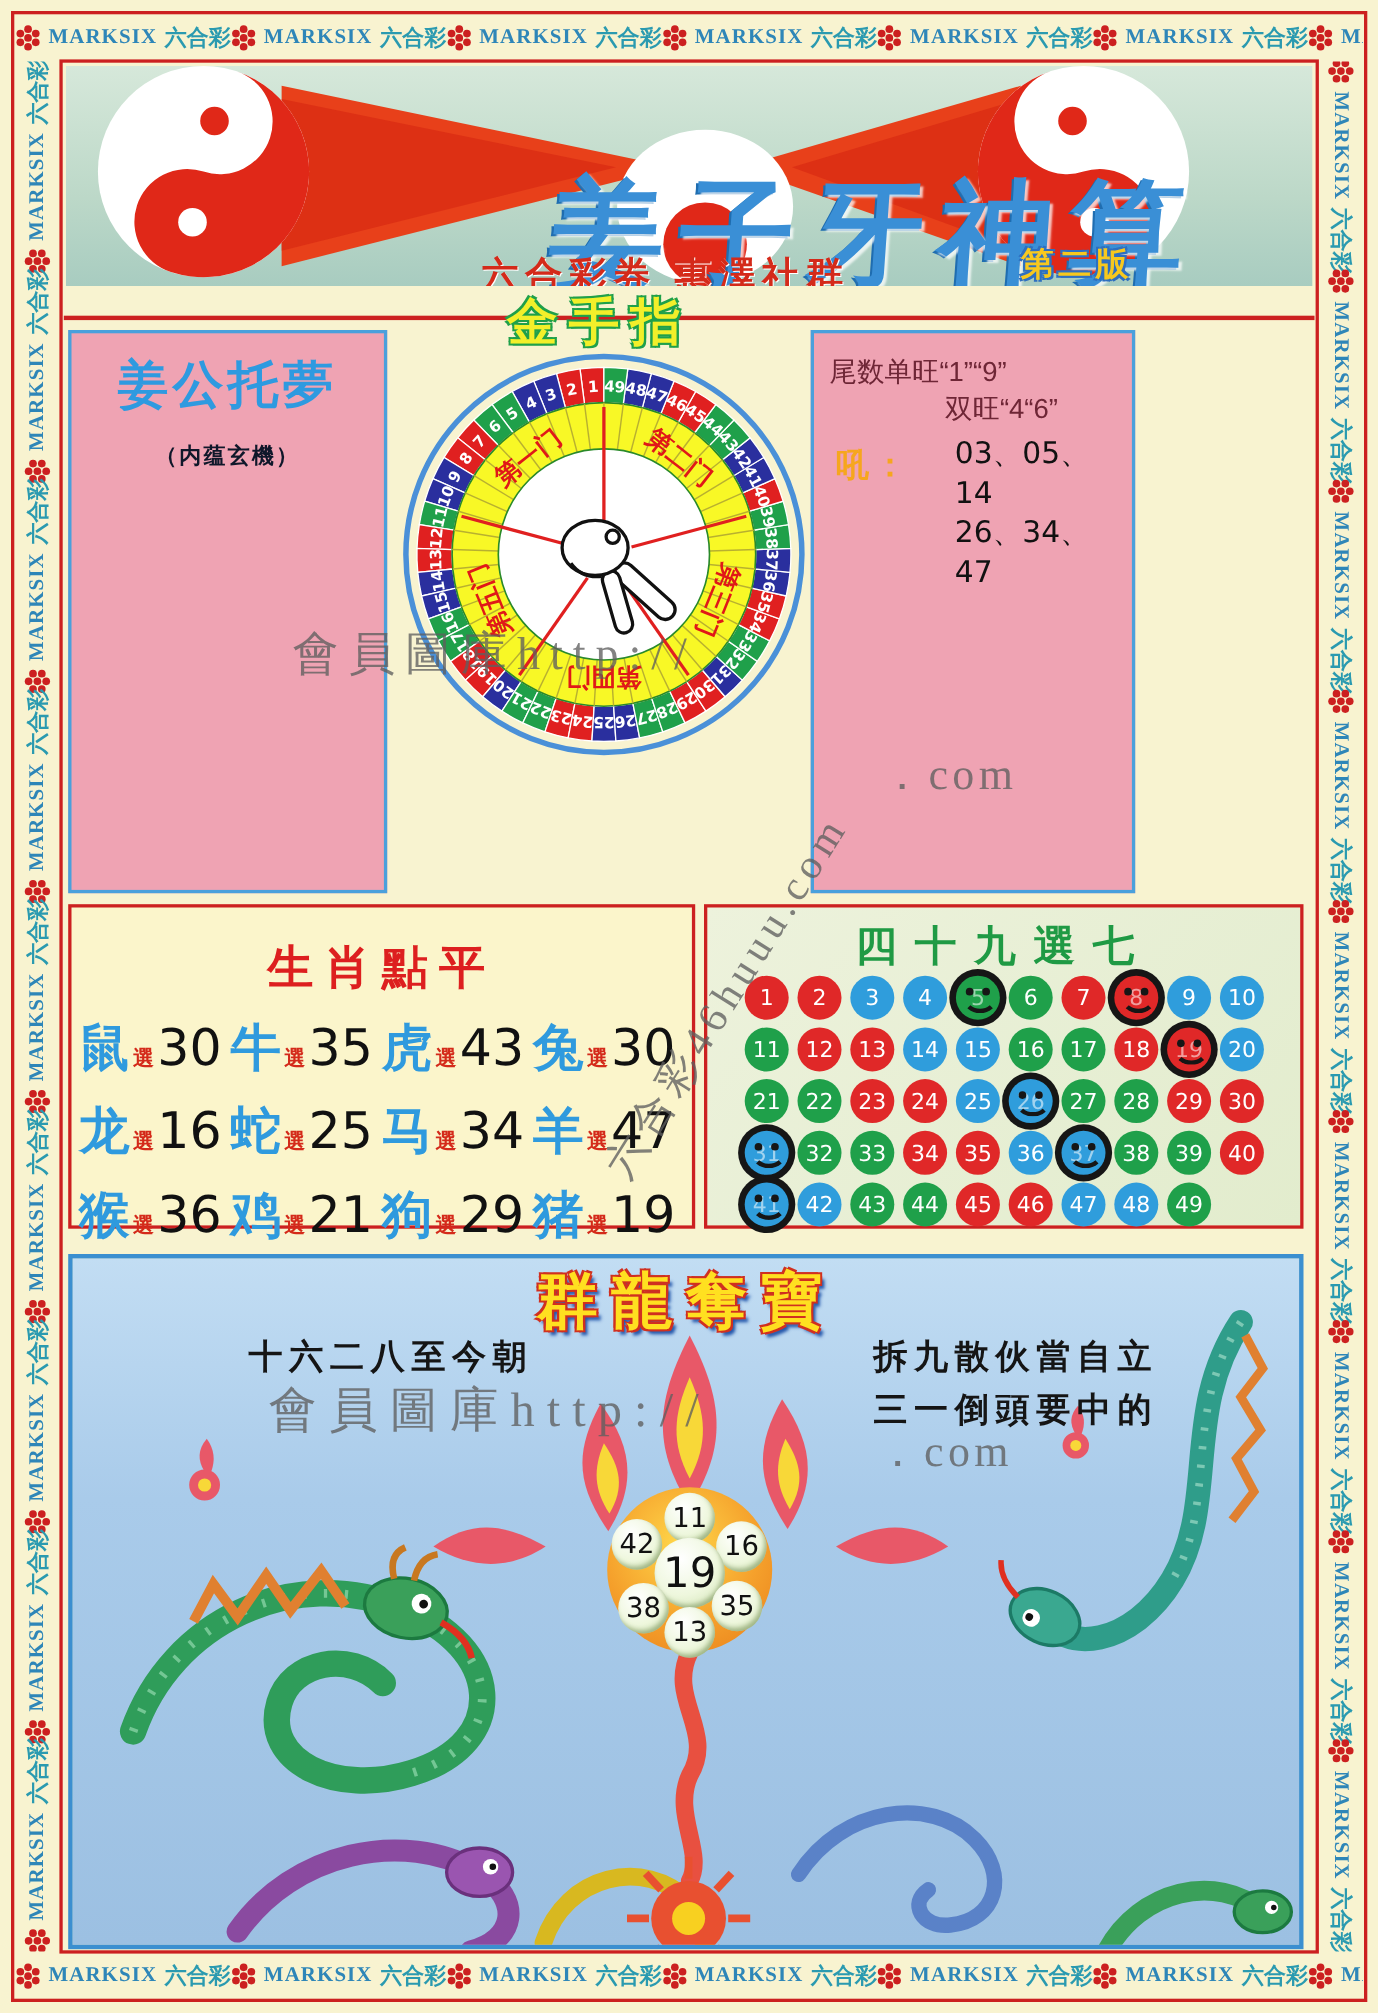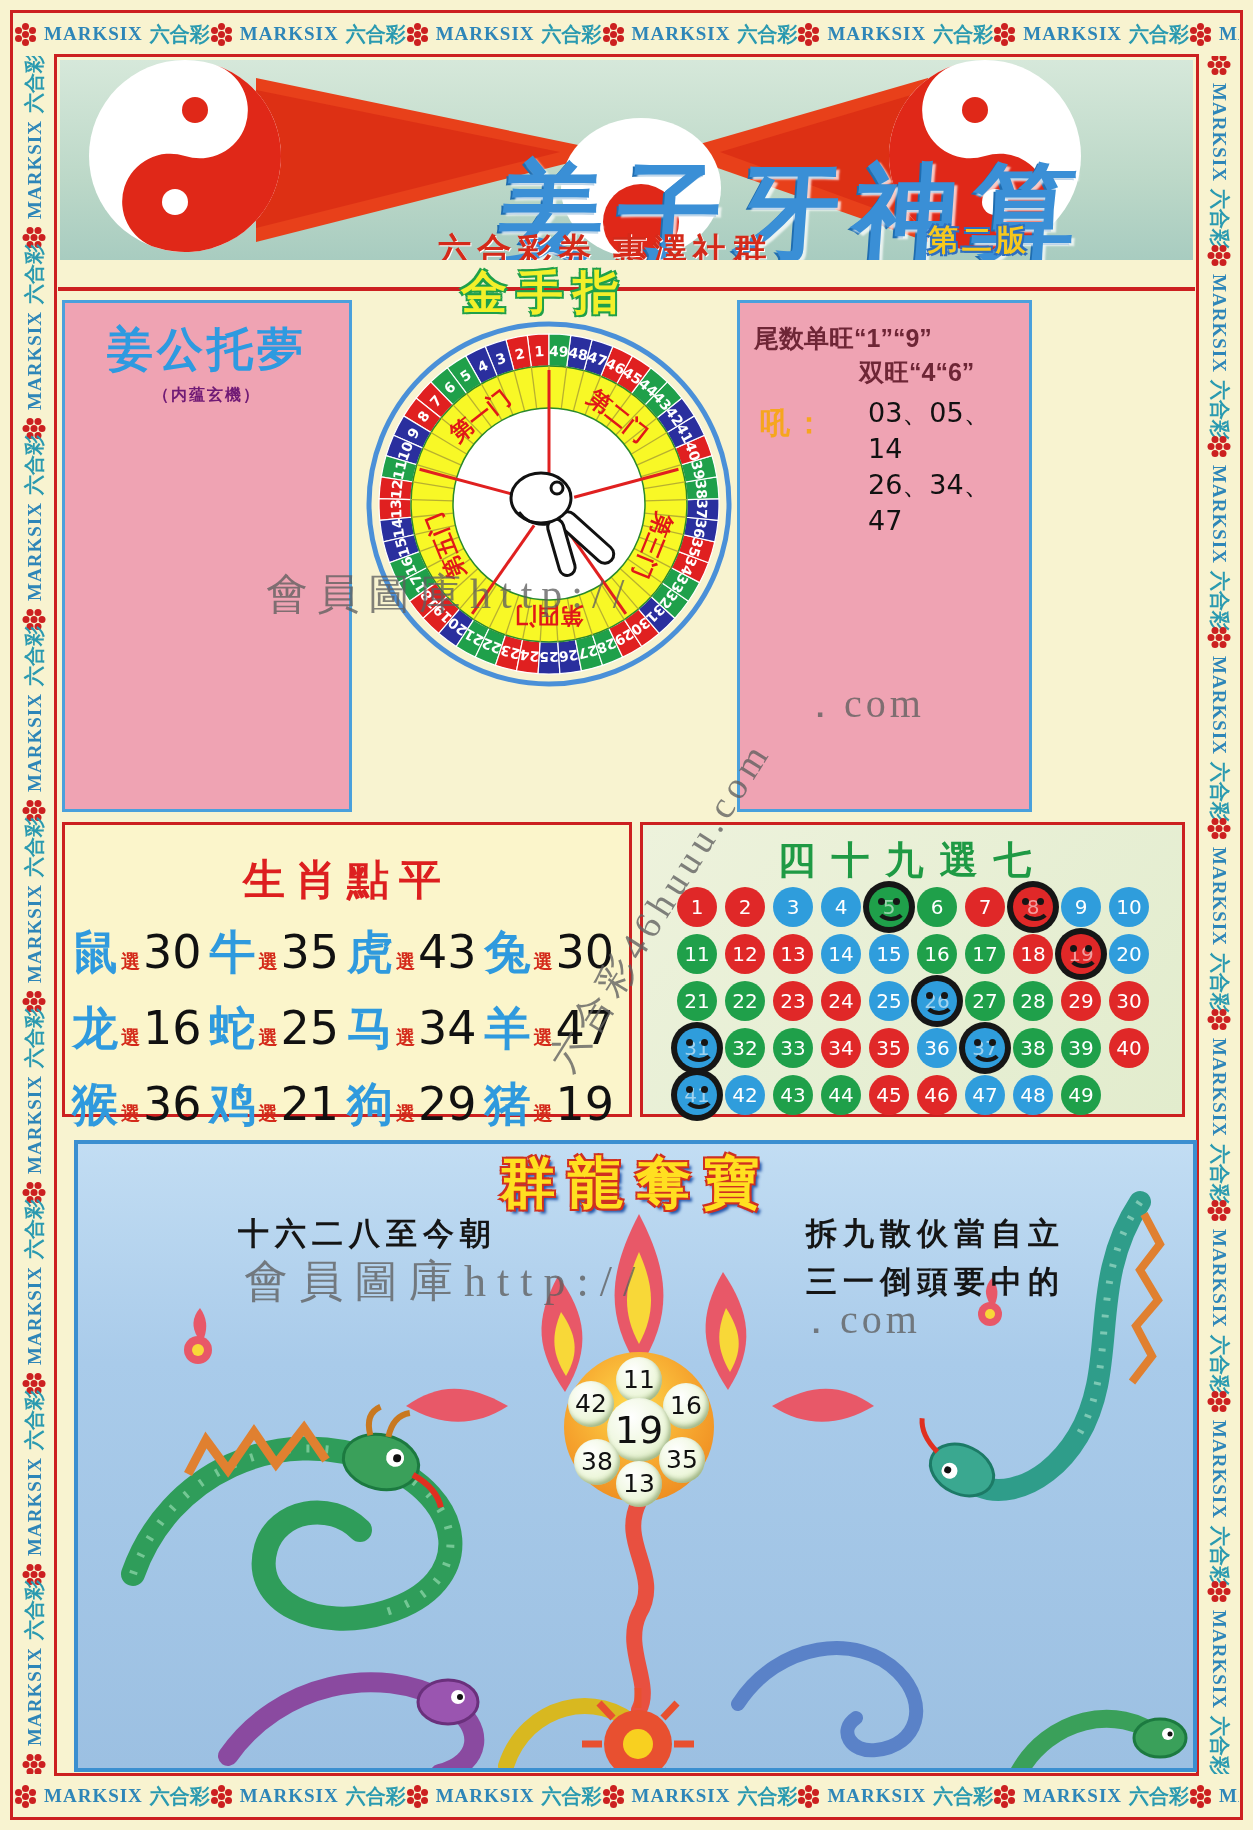--- a/index.html
+++ b/index.html
@@ -32,25 +32,25 @@
   .sub-title{position:absolute;left:315px;top:168px;width:460px;text-align:center;font-size:34px;font-weight:bold;
              color:#d42a1a;letter-spacing:6px;text-shadow:1px 1px 0 #fff;}
   .edition{position:absolute;left:868px;top:160px;font-size:30px;font-weight:bold;color:#f7c81e;
            text-shadow:-2px -2px 0 #2e6fc0,2px -2px 0 #2e6fc0,-2px 2px 0 #2e6fc0,2px 2px 0 #2e6fc0;letter-spacing:4px;}
   .header-rule{position:absolute;left:58px;top:287px;width:1137px;height:4px;background:#cc2020;}
   
   .pink-panel{position:absolute;background:#efa3b3;border:3px solid #4aa0dc;box-sizing:border-box;}
   .panel-left{left:62px;top:300px;width:290px;height:512px;}
   .panel-right{left:737px;top:300px;width:295px;height:512px;}
   .pl-title{margin-top:16px;text-align:center;font-size:46px;font-weight:bold;color:#2e9ae0;letter-spacing:4px;}
-  .pl-sub{margin-top:4px;text-align:center;font-size:16px;font-weight:bold;color:#701a75;letter-spacing:2px;}
+  .pl-sub{margin-top:20px;text-align:center;font-size:20px;font-weight:bold;color:#0f172a;letter-spacing:2px;}
   .story{margin:16px 10px 0 12px;font-size:15px;color:#1c1c1c;line-height:30px;white-space:pre-wrap;}
   .rp-par{margin:20px 16px 0 16px;font-size:24px;line-height:35px;color:#7c2a3c;font-weight:bold;}
   .rp-par div{text-align:justify;text-align-last:justify;}
-  .rp-tail{margin:18px 14px 0 14px;font-size:25px;color:#6e2636;font-weight:bold;line-height:34px;}
+  .rp-tail{margin:18px 14px 0 14px;font-size:25px;color:#6e2636;font-weight:normal;line-height:34px;}
   .rp-tail .t2{text-indent:4.2em;}
   .rp-hint{margin:6px 14px 0 20px;display:flex;}
   .hint-label{font-size:30px;font-weight:bold;color:#f6a61e;letter-spacing:4px;margin-top:8px;}
   .hint-nums{margin-left:40px;font-size:27px;color:#111;font-family:"DejaVu Sans",sans-serif;line-height:36px;}
   
   .gf-title{position:absolute;left:380px;top:262px;width:330px;text-align:center;font-size:46px;font-weight:bold;
             color:#f2ef2a;letter-spacing:10px;
             text-shadow:-2px -2px 0 #1fa04a,2px -2px 0 #1fa04a,-2px 2px 0 #1fa04a,2px 2px 0 #1fa04a;}
   .wheel-wrap{position:absolute;left:361px;top:316px;width:376px;height:376px;}
   
@@ -68,21 +68,21 @@
   .ballgrid{position:absolute;left:34px;top:62px;width:480px;height:230px;}
   .ball{position:absolute;width:40px;height:40px;border-radius:50%;color:#fff;font-size:20px;line-height:40px;
         text-align:center;font-family:"DejaVu Sans",sans-serif;}
   .ball.red{background:#e02828;} .ball.blue{background:#2f9ddc;} .ball.green{background:#1fa04a;}
   .ball.smiley{box-shadow:0 0 0 6px #161616;color:rgba(255,255,255,.55);}
   .ball.smiley::before{content:"";position:absolute;left:9px;top:11px;width:7px;height:7px;border-radius:50%;
         background:#161616;box-shadow:15px 0 0 #161616;}
   .ball.smiley::after{content:"";position:absolute;left:6px;top:6px;width:24px;height:20px;border-radius:50%;
         border:4px solid transparent;border-bottom-color:#161616;}
   
-  .dragon{position:absolute;left:74px;top:1140px;width:1123px;height:632px;
+  .dragon{position:absolute;left:62px;top:1140px;width:1123px;height:632px;
           background:linear-gradient(180deg,#c2ddf3 0%,#a9cbea 35%,#9cc0e2 100%);
           border:4px solid #3b8fd0;box-sizing:border-box;overflow:hidden;}
   .dr-title{position:absolute;left:50%;top:2px;transform:translateX(-50%);font-size:56px;font-weight:bold;color:#ffe020;
             letter-spacing:12px;white-space:nowrap;
             text-shadow:-2px -2px 0 #d03020,2px -2px 0 #d03020,-2px 2px 0 #d03020,2px 2px 0 #d03020,4px 4px 3px #2255aa;}
   .poem{position:absolute;font-family:"Liberation Serif",serif;font-size:31px;font-weight:bold;color:#151515;
         line-height:48px;letter-spacing:6px;white-space:nowrap;}
   .poem-left{left:160px;top:66px;}
   .poem-right{left:728px;top:66px;}
   .dragon svg{position:absolute;left:0;top:0;}

